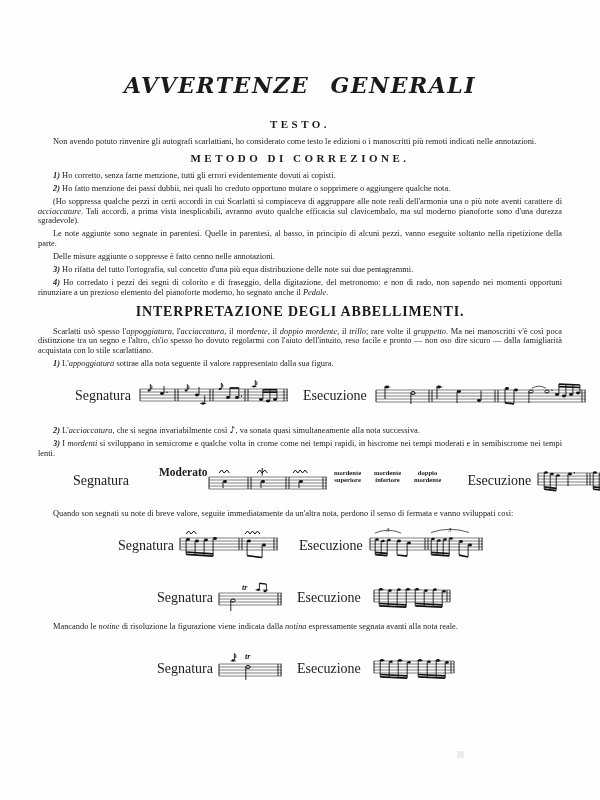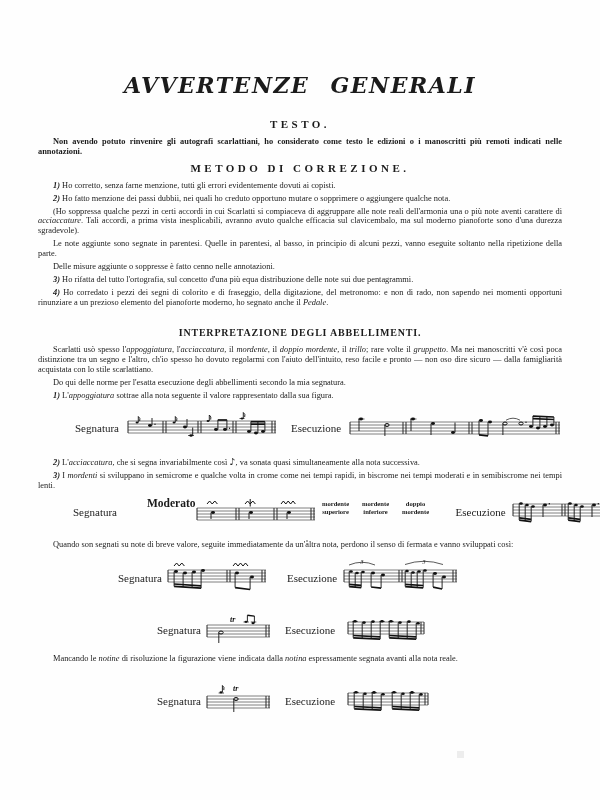--- a/index.html
+++ b/index.html
@@ -24,41 +24,41 @@
     font-family:"DejaVu Serif","Liberation Serif",serif;
     font-style:italic;
   }
   .sec-heading{
     margin:0 0 7px 0;
     text-align:center;
     font-size:11px;
     font-weight:bold;
     letter-spacing:3.5px;
   }
-  .sec-heading.tight{letter-spacing:0.8px;font-size:10px;margin-bottom:7px;}
+  .sec-heading.tight{letter-spacing:0.8px;font-size:14px;margin-bottom:7px;}
   .para{
     margin:0 0 3.2px 0;
     font-size:8.4px;
     line-height:9.8px;
     text-align:justify;
     text-indent:15px;
   }
-  .para.mb5{margin-bottom:5px;font-weight:bold;}
-  .para.mb6{margin-bottom:20px;}
+  .para.mb5{margin-bottom:5px;}
+  .para.mb6{margin-bottom:6px;}
   .para.mb7{margin-bottom:7px;}
   .para.mb9{margin-bottom:17px;}
   .it{font-style:italic;}
   .bd{font-weight:bold;}
   .glyph{font-family:"DejaVu Sans",sans-serif;font-size:9.5px;line-height:1;}
   .ex-row{display:flex;align-items:center;}
   .ex-row.mb9{margin-bottom:9px;}
   .ex-row.mb13{margin-bottom:13px;}
   .ex-row.mb6{margin-bottom:6px;}
   .ex-label{
-    font-size:11px;
+    font-size:14px;
     white-space:nowrap;
     flex:0 0 auto;
     text-align:right;
   }
   .staff-svg{display:block;flex:0 0 auto;}
   .sline{stroke:#3a3a3a;stroke-width:.65;fill:none;}
   .bline{stroke:#1d1d1d;stroke-width:.95;fill:none;}
   .stem{stroke:#111;stroke-width:.9;fill:none;}
   .beam{stroke:#111;stroke-width:1.7;fill:none;}
   .beam-s{stroke:#111;stroke-width:1.4;fill:none;}
@@ -96,21 +96,20 @@
   <p class="para"><span class="it bd">1) </span><span>Ho corretto, senza farne menzione, tutti gli errori evidentemente dovuti ai copisti.</span></p>
   <p class="para"><span class="it bd">2) </span><span>Ho fatto menzione dei passi dubbii, nei quali ho creduto opportuno mutare o sopprimere o aggiungere qualche nota.</span></p>
   <p class="para"><span>(Ho soppressa qualche pezzi in certi accordi in cui Scarlatti si compiaceva di aggruppare alle note reali dell'armonia una o più note aventi carattere di </span><span class="it">acciaccature</span><span>. Tali accordi, a prima vista inesplicabili, avranno avuto qualche efficacia sul clavicembalo, ma sul moderno pianoforte sono d'una durezza sgradevole).</span></p>
   <p class="para">Le note aggiunte sono segnate in parentesi. Quelle in parentesi, al basso, in principio di alcuni pezzi, vanno eseguite soltanto nella ripetizione della parte.</p>
   <p class="para">Delle misure aggiunte o soppresse è fatto cenno nelle annotazioni.</p>
   <p class="para"><span class="it bd">3) </span><span>Ho rifatta del tutto l'ortografia, sul concetto d'una più equa distribuzione delle note sui due pentagrammi.</span></p>
   <p class="para mb6"><span class="it bd">4) </span><span>Ho corredato i pezzi dei segni di colorito e di fraseggio, della digitazione, del metronomo: e non di rado, non sapendo nei momenti opportuni rinunziare a un prezioso elemento del pianoforte moderno, ho segnato anche il </span><span class="it">Pedale</span><span>.</span></p>
 
   <h2 class="sec-heading tight">INTERPRETAZIONE DEGLI ABBELLIMENTI.</h2>
   <p class="para"><span>Scarlatti usò spesso l'</span><span class="it">appoggiatura</span><span>, l'</span><span class="it">acciaccatura</span><span>, il </span><span class="it">mordente</span><span>, il </span><span class="it">doppio mordente</span><span>, il </span><span class="it">trillo</span><span>; rare volte il </span><span class="it">gruppetto</span><span>. Ma nei manoscritti v'è così poca distinzione tra un segno e l'altro, ch'io spesso ho dovuto regolarmi con l'aiuto dell'intuito, reso facile e pronto — non oso dire sicuro — dalla famigliarità acquistata con lo stile scarlattiano.</span></p>
-  <p class="para">Do qui delle norme per l'esatta esecuzione degli abbellimenti secondo la mia segnatura.</p>
   <p class="para mb7"><span class="it bd">1) </span><span>L'</span><span class="it">appoggiatura</span><span> sottrae alla nota seguente il valore rappresentato dalla sua figura.</span></p>
 
   <div class="ex-row mb9" style="margin-left:37px;">
     <span class="ex-label" style="margin-right:8px;">Segnatura</span>
     <svg class="staff-svg" width="150" height="40" viewBox="0 0 150 40">
       <path class="sline" d="M1 13H149M1 16H149M1 19H149M1 22H149M1 25H149"></path>
       <path class="bline" d="M1 13V25M36 13V25M39 13V25M71 13V25M74 13V25M106 13V25M109 13V25M145 13V25M148 13V25"></path>
       <g>
         <ellipse class="nh" cx="10" cy="14.5" rx="1.4" ry="1"></ellipse>
           <path class="stem" d="M11.3 14.5V8.5"></path>

